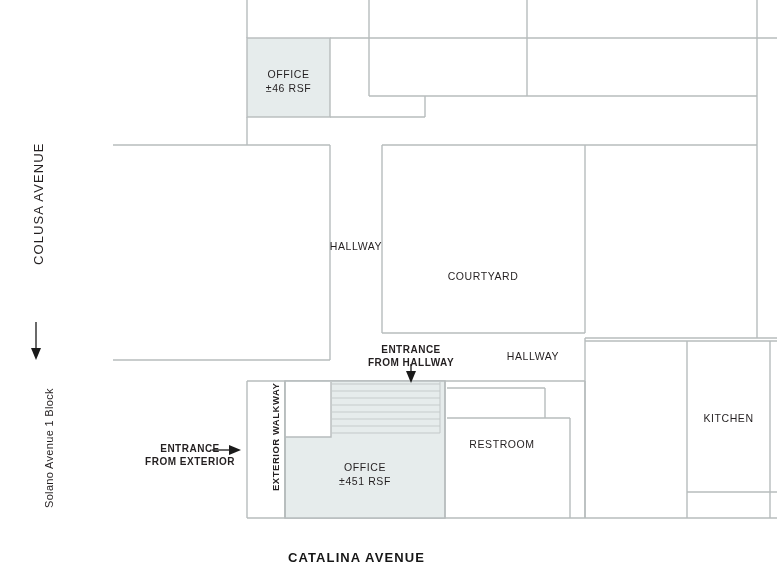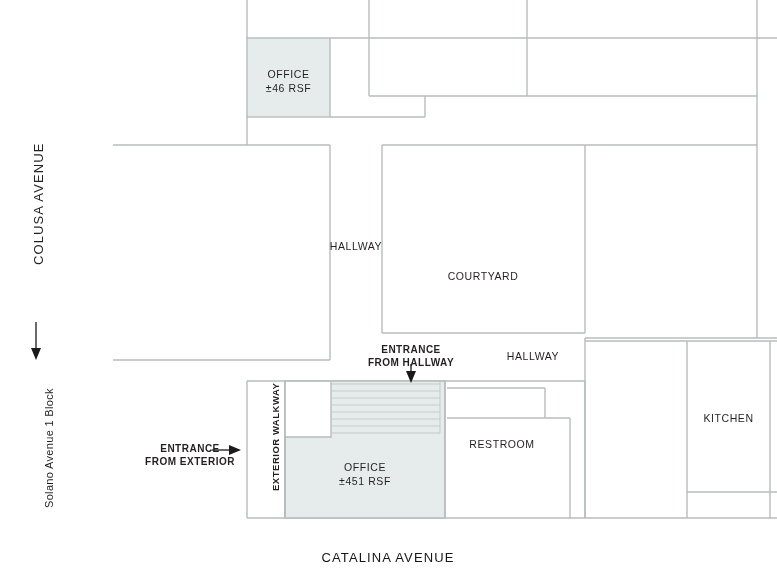--- a/index.html
+++ b/index.html
@@ -67,23 +67,23 @@
     line-height: 1.32;
     user-select: none;
   }
   .lbl-room {
     font-size: 10.5px;
     font-weight: 400;
     text-align: center;
   }
   .lbl-street {
     font-size: 13px;
-    font-weight: 400;
+    font-weight: 700;
     letter-spacing: 0.085em;
-    text-align: center;
+    text-align: left;
     color: #161616;
   }
   .lbl-anno {
     font-size: 10px;
     font-weight: 700;
     text-align: center;
     letter-spacing: 0.05em;
   }
   .rot90 {
     transform-origin: 0 0;

